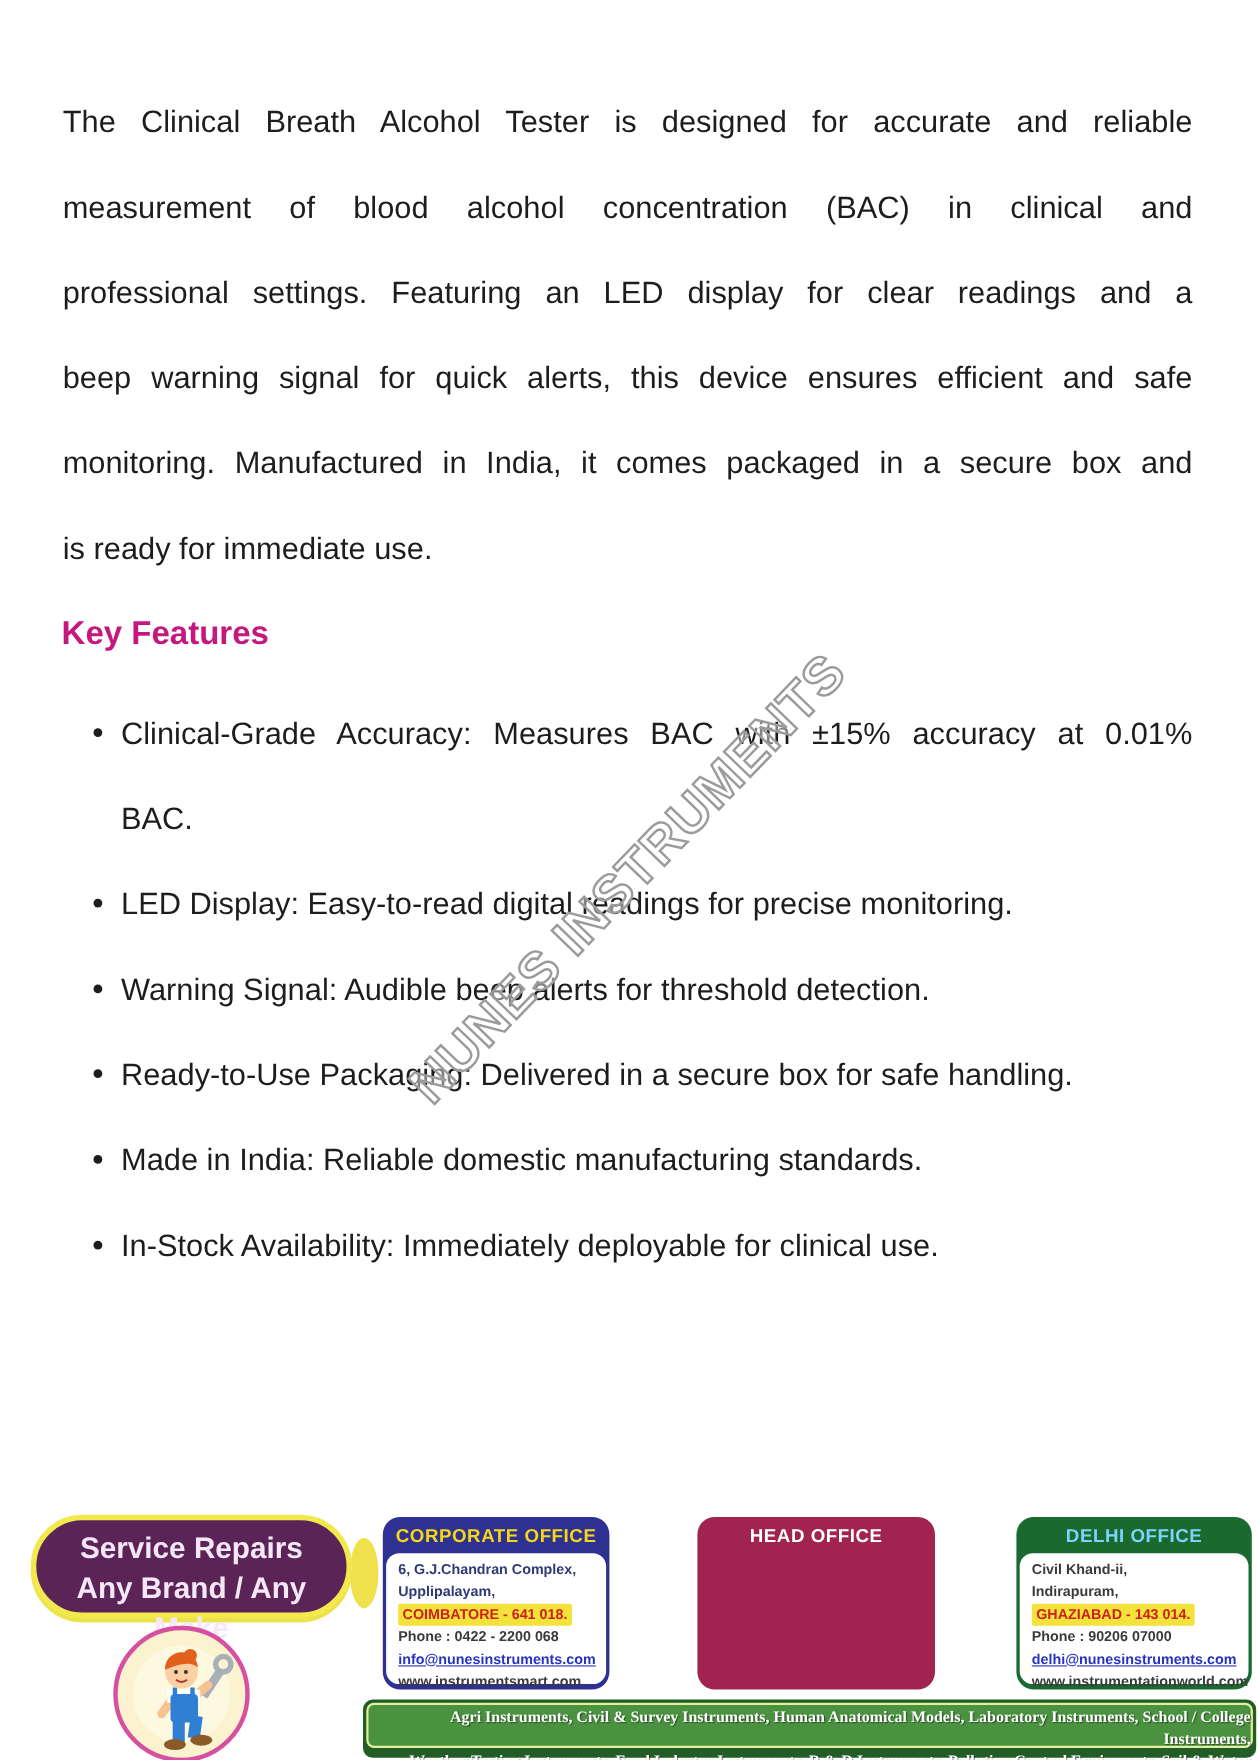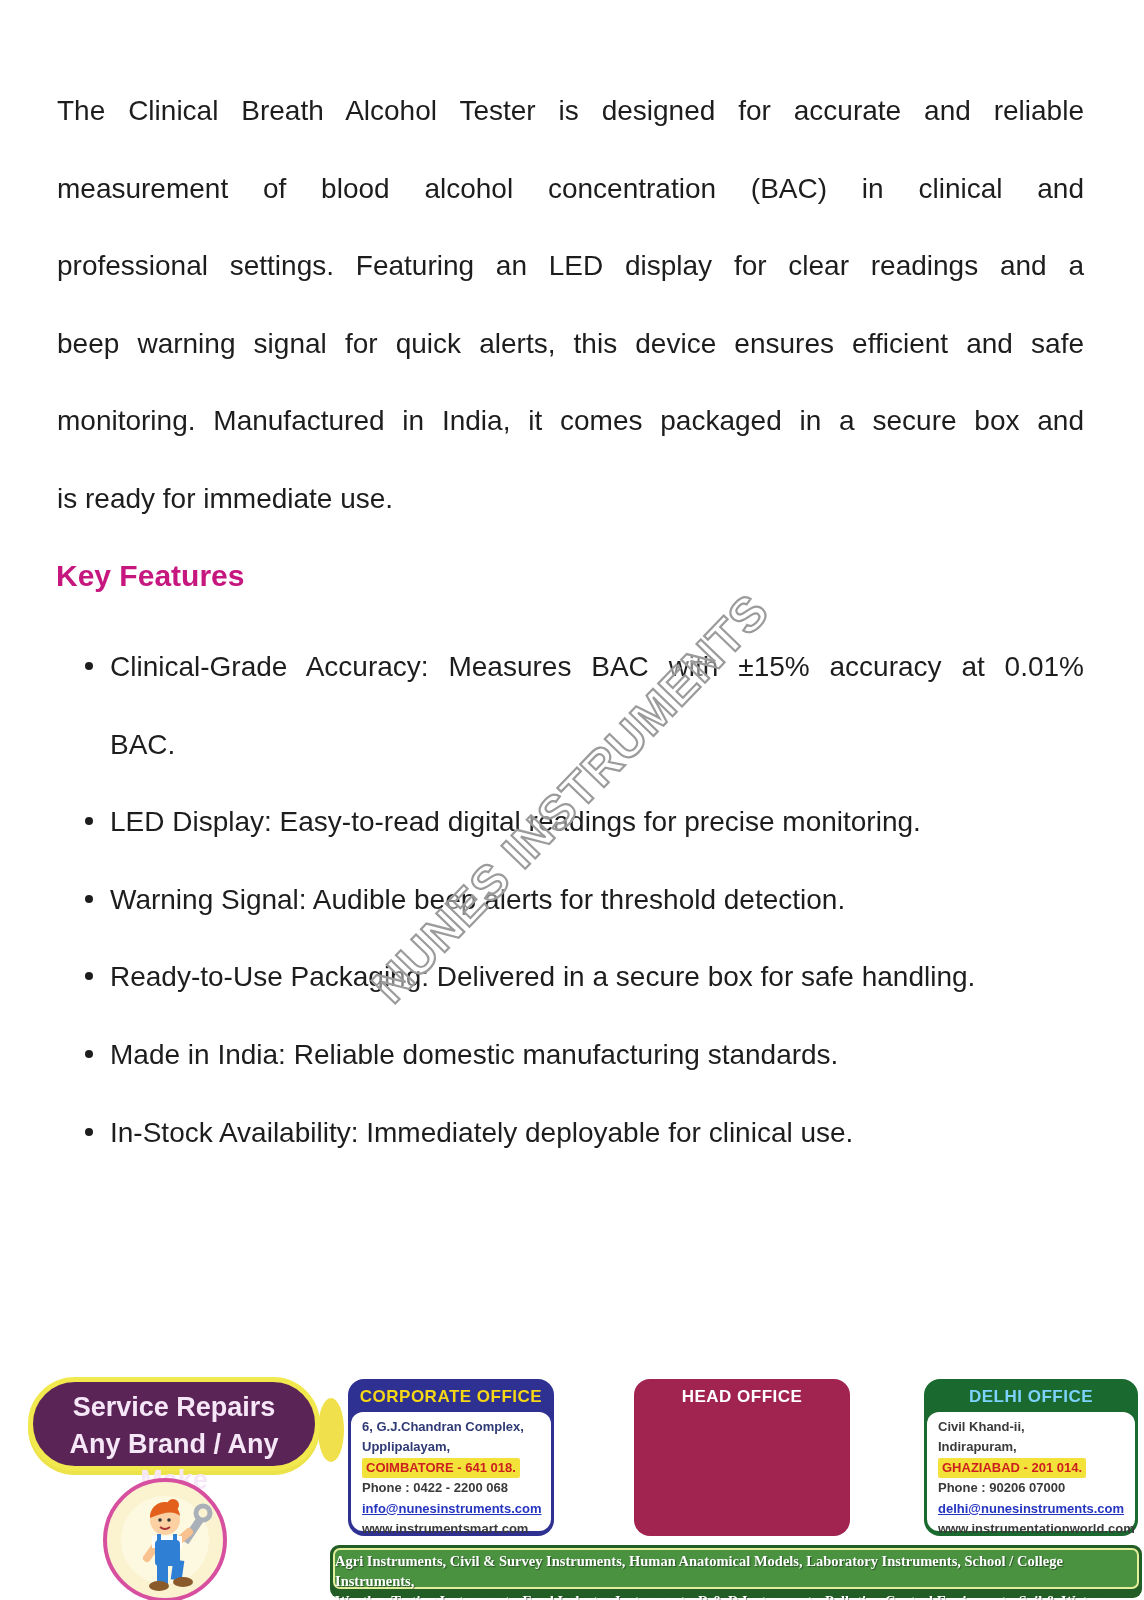--- a/index.html
+++ b/index.html
@@ -63,21 +63,21 @@
   .card-delhi .hdr{color:#7dd3fc;}
   .city-line{display:inline-block;background:#f3e23a;color:#cc1f1f;padding:0 4px;border-radius:2px;}
   .email{color:#2433c0;text-decoration:underline;cursor:pointer;}
   .website{color:#3a3a3a;}
   .banner{
     position:absolute;left:330px;top:1545px;width:806px;height:47px;
     background:#215d24;border-radius:9px;padding:3px;
   }
   .banner .inner{
     height:41px;border:2px solid #e4ef9e;border-radius:7px;
-    background:#4a9140;text-align:left;color:#ffffff;
+    background:#4a9140;text-align:right;color:#ffffff;
     font-family:"Liberation Serif","DejaVu Serif",serif;font-weight:bold;font-size:14.5px;line-height:20px;
     text-shadow:1px 1px 1px rgba(0,0,0,.45);padding-top:1px;box-sizing:border-box;
   }
 </style>
 </head>
 <body>
 
 <div class="page">
 
 
@@ -160,21 +160,21 @@
 
   <div class="office-card card-head">
     <div class="hdr">HEAD OFFICE</div>
   </div>
 
   <div class="office-card card-delhi">
     <div class="hdr">DELHI OFFICE</div>
     <div class="body">
       <div class="addr">Civil Khand-ii,</div>
       <div class="addr">Indirapuram,</div>
-      <div><span class="city-line">GHAZIABAD - 201 014.</span></div>
+      <div><span class="city-line">GHAZIABAD - 143 014.</span></div>
       <div>Phone : 90206 07000</div>
       <div class="email">delhi@nunesinstruments.com</div>
       <div class="website">www.instrumentationworld.com</div>
     </div>
   </div>
 
   <div class="banner">
     <div class="inner">
       <div>Agri Instruments, Civil &amp; Survey Instruments, Human Anatomical Models, Laboratory Instruments, School / College Instruments,</div>
       <div>Weather Testing Instruments, Food Industry Instruments, R &amp; D Instruments, Pollution Control Equipments, Soil &amp; Water Tester Equipments</div>

